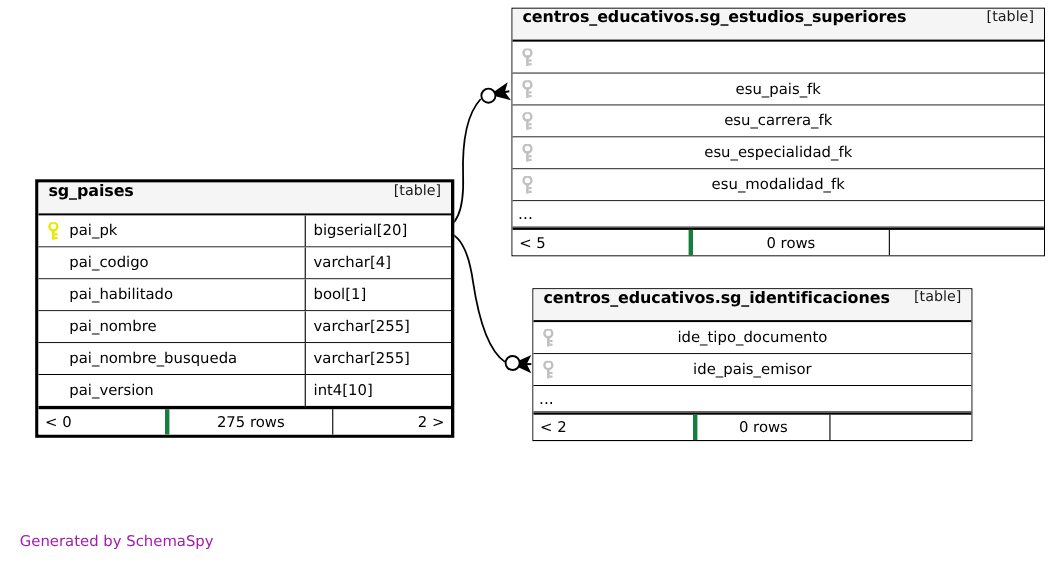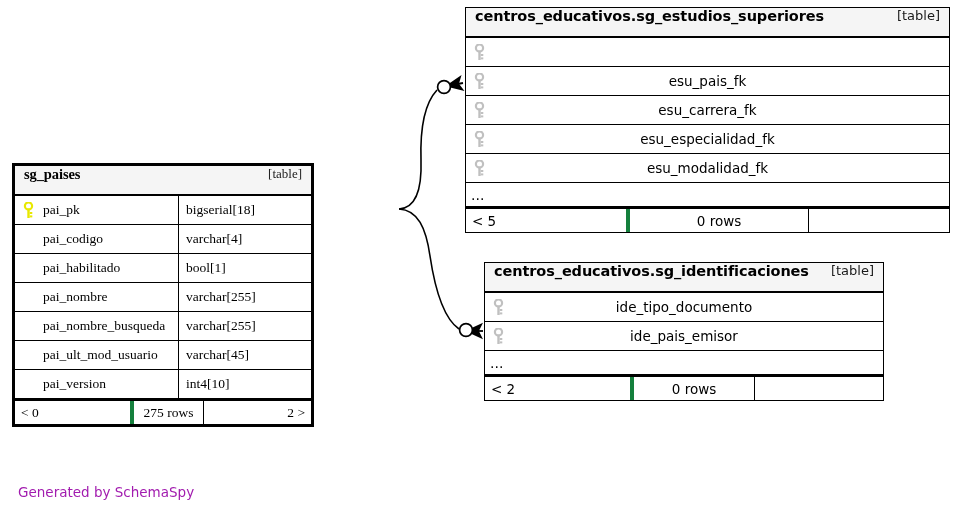--- a/index.html
+++ b/index.html
@@ -182,38 +182,38 @@
       <circle cx="444" cy="87" r="6.4" fill="#ffffff" stroke="#000000" stroke-width="1.7"></circle>
     </g>
 
     <g>
       <path d="M 399 209 C 418 210 426 228 430 256 C 436 296 446 320 459 329" fill="none" stroke="#000000" stroke-width="1.6"></path>
       <path d="M 473 331 L 483 331" fill="none" stroke="#000000" stroke-width="1.8" marker-end="url(#crowfoot)"></path>
       <circle cx="466" cy="330" r="6.4" fill="#ffffff" stroke="#000000" stroke-width="1.7"></circle>
     </g>
   </svg>
 
-  <div class="table-box emphasis layout-left" id="box-sg_paises" style="left:12px; top:163px; width:302px;font-family:Liberation Serif, serif;">
+  <div class="table-box emphasis layout-left" id="box-sg_paises" style="left:32px; top:163px; width:381px;">
 
     <div class="table-header">
       <span class="table-title">sg_paises</span>
       <span class="table-kind">[table]</span>
     </div>
 
     <div class="col-row">
       <span class="key-cell">
         <svg class="key-icon" width="11" height="17" viewBox="0 0 11 17">
           <circle cx="5.5" cy="4" r="3.6" fill="none" stroke="#e8e800" stroke-width="2.2"></circle>
           <rect x="4.3" y="6.5" width="2.4" height="9.5" fill="#e8e800"></rect>
           <rect x="6.7" y="10" width="2.6" height="2" fill="#e8e800"></rect>
           <rect x="6.7" y="13.4" width="2.6" height="2" fill="#e8e800"></rect>
         </svg>
       </span>
       <span class="col-name">pai_pk</span>
-      <span class="col-type">bigserial[18]</span>
+      <span class="col-type">bigserial[20]</span>
     </div>
 
     <div class="col-row">
       <span class="key-cell"></span>
       <span class="col-name">pai_codigo</span>
       <span class="col-type">varchar[4]</span>
     </div>
 
     <div class="col-row">
       <span class="key-cell"></span>
@@ -227,25 +227,20 @@
       <span class="col-type">varchar[255]</span>
     </div>
 
     <div class="col-row">
       <span class="key-cell"></span>
       <span class="col-name">pai_nombre_busqueda</span>
       <span class="col-type">varchar[255]</span>
     </div>
 
 
-    <div class="col-row">
-      <span class="key-cell"></span>
-      <span class="col-name">pai_ult_mod_usuario</span>
-      <span class="col-type">varchar[45]</span>
-    </div>
 
     <div class="col-row">
       <span class="key-cell"></span>
       <span class="col-name">pai_version</span>
       <span class="col-type">int4[10]</span>
     </div>
 
     <div class="table-footer">
       <span class="footer-cell footer-left" style="width:115px;">&lt; 0</span>
       <span class="footer-cell footer-center">275 rows</span>

